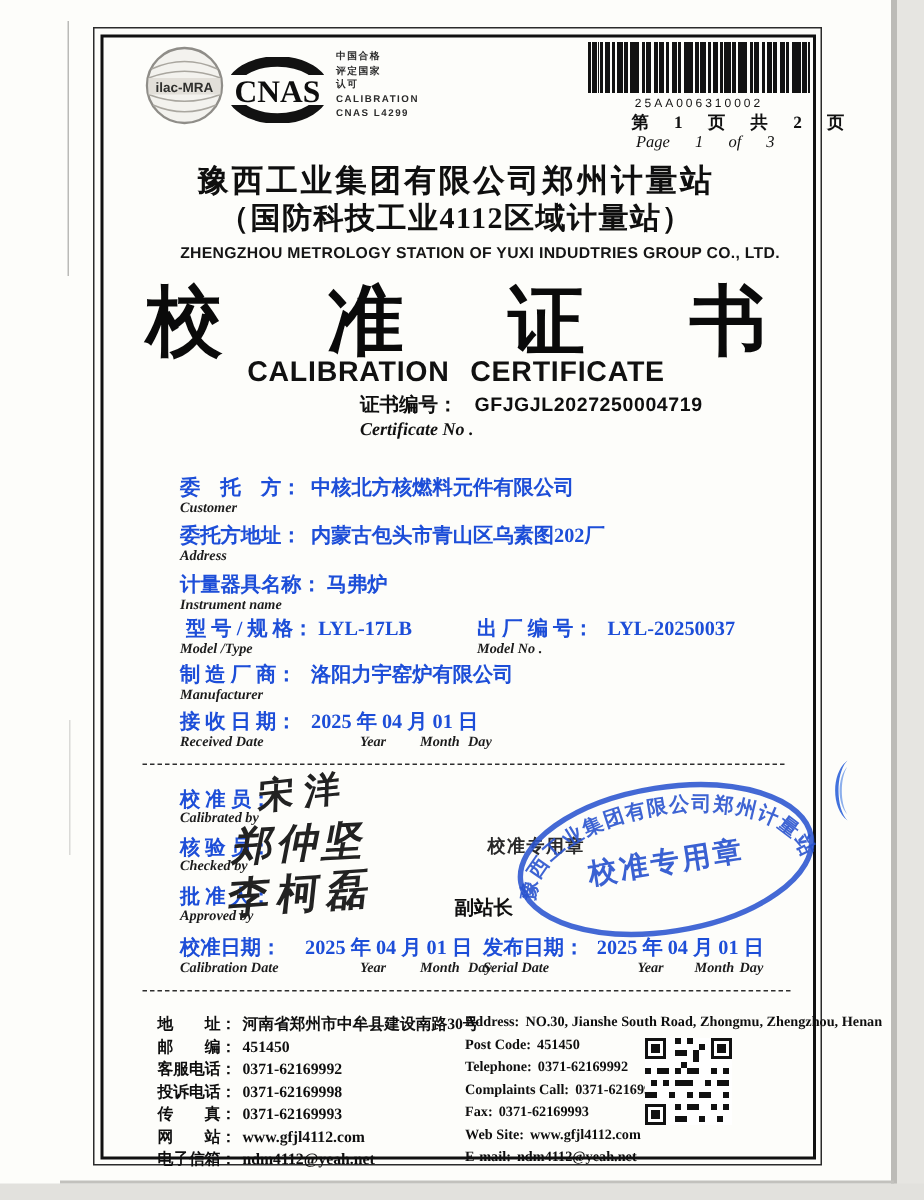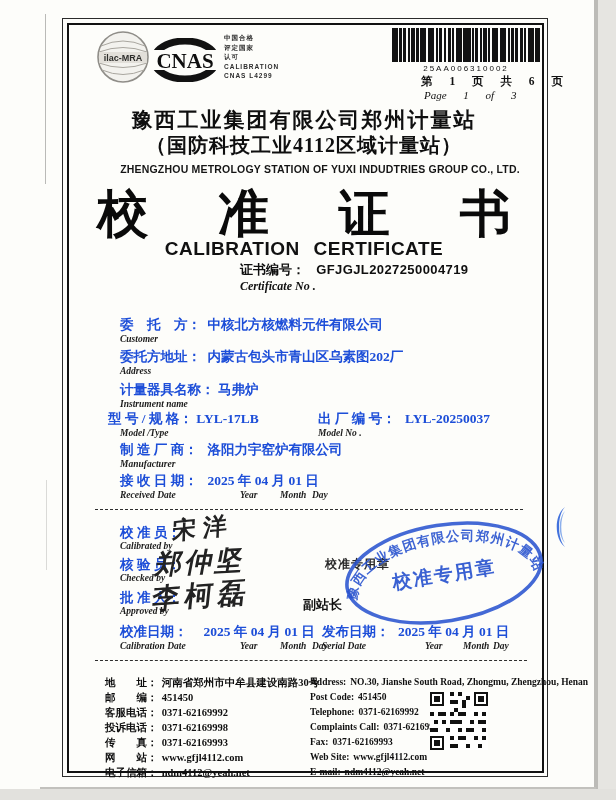--- a/index.html
+++ b/index.html
@@ -114,21 +114,21 @@
 <div class="abs accred">
   <div>中国合格</div>
   <div>评定国家</div>
   <div>认可</div>
   <div>CALIBRATION</div>
   <div>CNAS L4299</div>
 </div>
 
 <div class="abs barcode"></div>
 <div class="abs barcode-num">25AA006310002</div>
-<div class="abs page-cn">第 1 页 共 6 页</div>
+<div class="abs page-cn">第 1 页 共 2 页</div>
 <div class="abs page-en">Page 1 of 3</div>
 
 <div class="abs org-cn">豫西工业集团有限公司郑州计量站</div>
 <div class="abs org-sub">（国防科技工业4112区域计量站）</div>
 <div class="abs org-en">ZHENGZHOU METROLOGY STATION OF YUXI INDUDTRIES GROUP CO., LTD.</div>
 <div class="abs cert-cn">校 准 证 书</div>
 <div class="abs cert-en">CALIBRATION  CERTIFICATE</div>
 
 <div class="abs certno-row">
   <span>证书编号：</span>
@@ -147,21 +147,21 @@
   <span>内蒙古包头市青山区乌素图202厂</span>
 </div>
 <div class="abs en-sub" style="left:120px;top:366px;">Address</div>
 
 <div class="abs cn-line" style="left:120px;top:381px;">
   <span class="lbl">计量器具名称：</span>
   <span>马弗炉</span>
 </div>
 <div class="abs en-sub" style="left:120px;top:399px;">Instrument name</div>
 
-<div class="abs cn-line" style="left:108px;top:410px;">
+<div class="abs cn-line" style="left:124px;top:410px;">
   <span class="lbl">型 号 / 规 格：</span>
   <span>LYL-17LB</span>
 </div>
 <div class="abs en-sub" style="left:120px;top:428px;">Model /Type</div>
 
 <div class="abs cn-line" style="left:318px;top:410px;">
   <span>出 厂 编 号：</span>
   <span style="margin-left:6px;">LYL-20250037</span>
 </div>
 <div class="abs en-sub" style="left:318px;top:428px;">Model No .</div>

